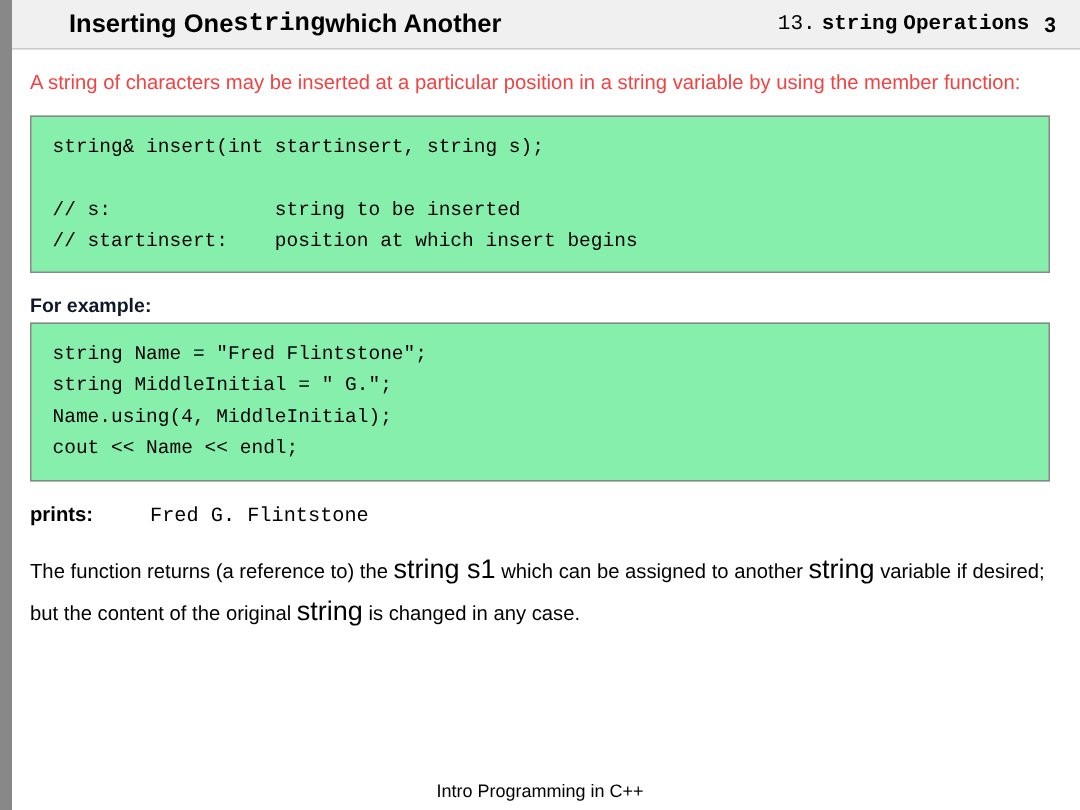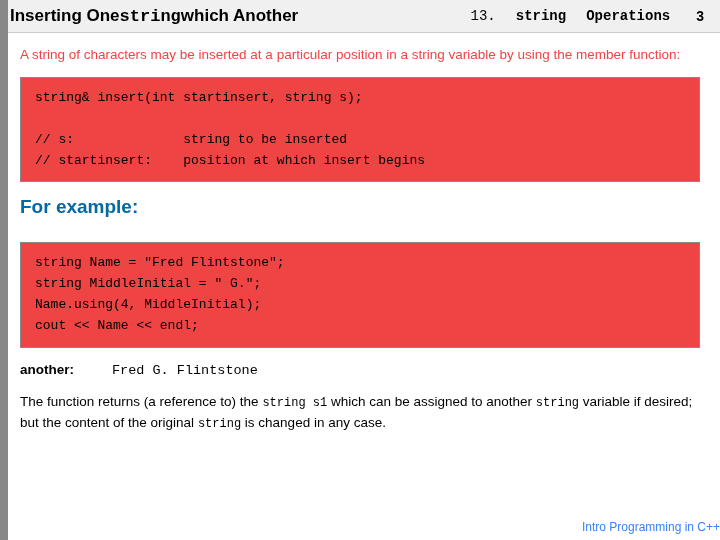--- a/index.html
+++ b/index.html
@@ -32,39 +32,40 @@
       justify-content: space-between;
       padding: 6px 16px 6px 10px;
       background: #f0f0f0;
       border-bottom: 1px solid #cccccc;
     }
 
     .header-left {
       display: flex;
       align-items: center;
       gap: 0px;
+      margin-left: 36px;
     }
 
     .header-title-plain {
       font-size: 17px;
       font-weight: bold;
       color: #000000;
     }
 
     .header-title-code {
       font-size: 17px;
       font-weight: bold;
       color: #000000;
       font-family: 'Courier New', Courier, monospace;
     }
 
     .header-right {
       display: flex;
       align-items: center;
-      gap: 20px;
+      gap: 4px;
     }
 
     .header-section-num {
       font-family: 'Courier New', Courier, monospace;
       font-size: 14px;
       color: #000000;
     }
 
     .header-section-label {
       font-family: 'Courier New', Courier, monospace;
@@ -98,39 +99,39 @@
     .intro-text {
       font-size: 13.5px;
       line-height: 1.5;
       margin-bottom: 12px;
       color: #ef4444;
     }
 
     
     .code-box {
       border: 1px solid #888888;
-      background: #ef4444;
+      background: #86efac;
       padding: 10px 14px;
       margin-bottom: 14px;
       font-family: 'Courier New', Courier, monospace;
       font-size: 13px;
       line-height: 1.6;
       color: #000000;
     }
 
     .code-line {
       display: block;
       white-space: pre;
     }
 
     .section-label {
-      font-size: 19px;
-      font-weight: bold;
-      margin-bottom: 24px;
-      color: #0369a1;
+      font-size: 13px;
+      font-weight: bold;
+      margin-bottom: 4px;
+      color: #0f172a;
     }
 
     .prints-line {
       display: flex;
       align-items: baseline;
       gap: 10px;
       margin-bottom: 14px;
       font-size: 13.5px;
     }
 
@@ -145,34 +146,34 @@
       margin-left: 28px;
     }
 
     .conclusion-text {
       font-size: 13.5px;
       line-height: 1.55;
       color: #000000;
     }
 
     .inline-code {
-      font-family: Liberation Mono, monospace;
-      font-size: 12px;
+      font-family: Liberation Sans, sans-serif;
+      font-size: 18px;
       text-align: right;
     }
 
     
     .footer {
       position: absolute;
       bottom: 6px;
       left: 0;
       right: 0;
-      text-align: right;
+      text-align: center;
       font-size: 12px;
-      color: #3b82f6;
+      color: #000000;
     }
   </style>
 </head>
 <body>
 
 <div class="page-container">
   <div class="left-border"></div>
 
   <div class="header-bar">
     <div class="header-left">
@@ -202,21 +203,21 @@
     <div class="section-label">For example:</div>
 
     <div class="code-box">
       <span class="code-line">string Name = "Fred Flintstone";</span>
       <span class="code-line">string MiddleInitial = " G.";</span>
       <span class="code-line">Name.using(4, MiddleInitial);</span>
       <span class="code-line">cout &lt;&lt; Name &lt;&lt; endl;</span>
     </div>
 
     <div class="prints-line">
-      <span class="prints-label">another:</span>
+      <span class="prints-label">prints:</span>
       <span class="prints-value">Fred G. Flintstone</span>
     </div>
 
     <div class="conclusion-text">
       <span>The function returns (a reference to) the </span><span class="inline-code">string s1</span><span> which can be assigned to another </span><span class="inline-code">string</span><span> variable if desired; but the content of the original </span><span class="inline-code">string</span><span> is changed in any case.</span>
     </div>
 
   </div>
 
   <div class="footer">

